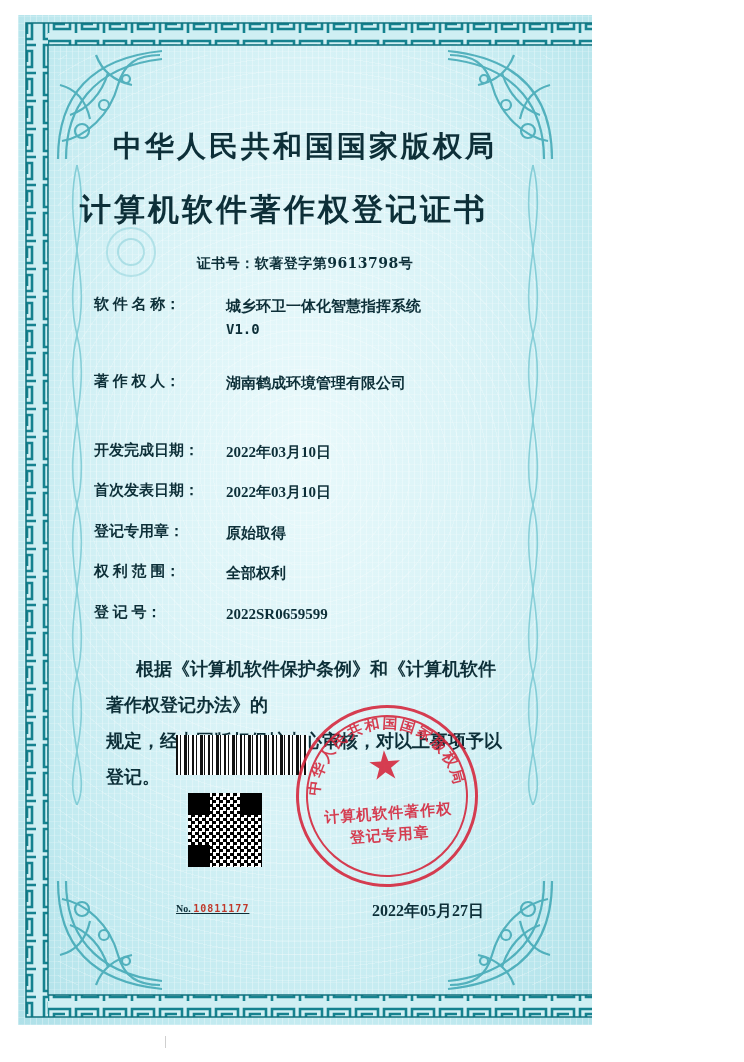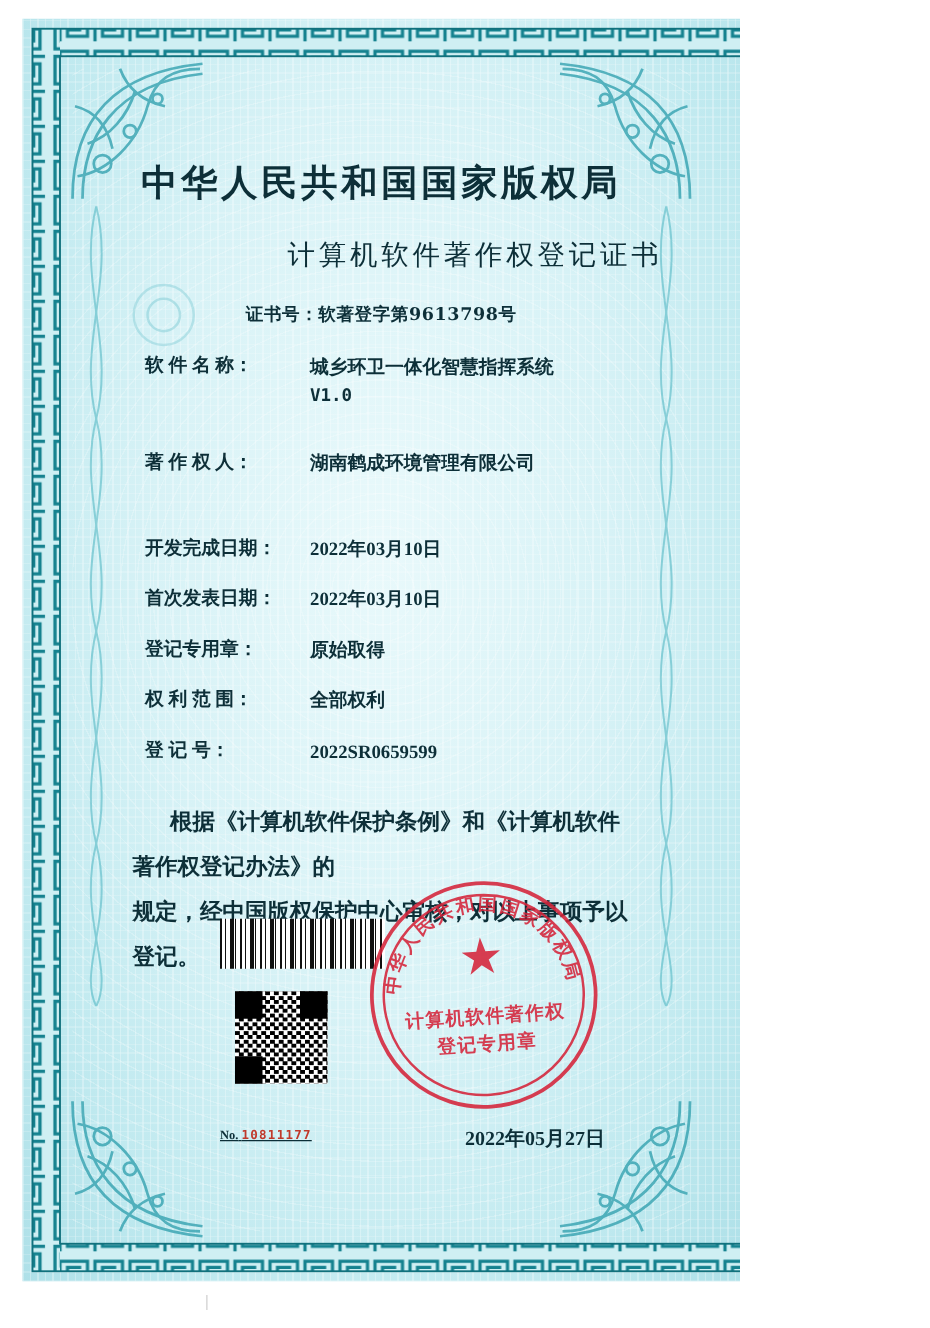--- a/index.html
+++ b/index.html
@@ -86,41 +86,41 @@
   .title-main {
     text-align: center;
     font-size: 29px;
     font-weight: bold;
     letter-spacing: 3px;
     color: #0d2f38;
     margin-top: 42px;
     font-family: "DejaVu Serif", "Liberation Serif", serif;
   }
   .title-sub {
-    text-align: right;
-    font-size: 22px;
-    font-weight: normal;
+    text-align: left;
+    font-size: 31px;
+    font-weight: bold;
     letter-spacing: 3px;
     color: #0d2f38;
     margin-top: 22px;
     font-family: "DejaVu Serif", "Liberation Serif", serif;
   }
   .cert-no {
     text-align: center;
     font-size: 14px;
     margin-top: 24px;
     letter-spacing: 0.5px;
     color: #0d2f38;
     font-weight: bold;
   }
   .cert-no .val { font-family: "DejaVu Serif", serif; }
 
   .fields {
     margin-top: 22px;
-    padding-left: 36px;
+    padding-left: 14px;
   }
   .field-row {
     display: flex;
     align-items: flex-start;
     margin-bottom: 18px;
     font-size: 15px;
   }
   .field-label {
     width: 132px;
     flex: 0 0 132px;

